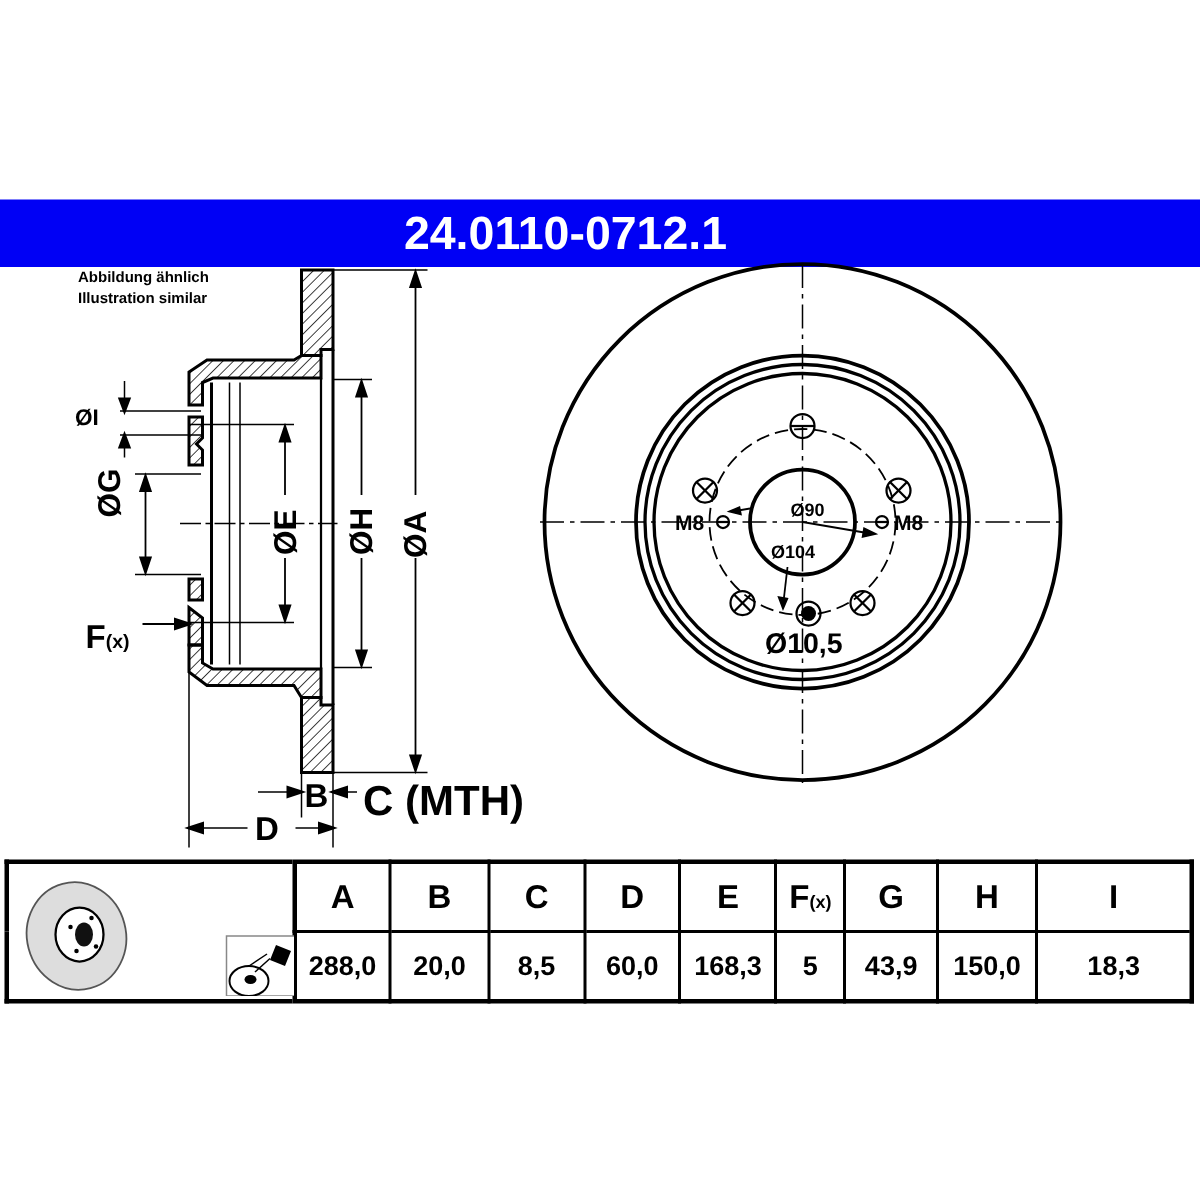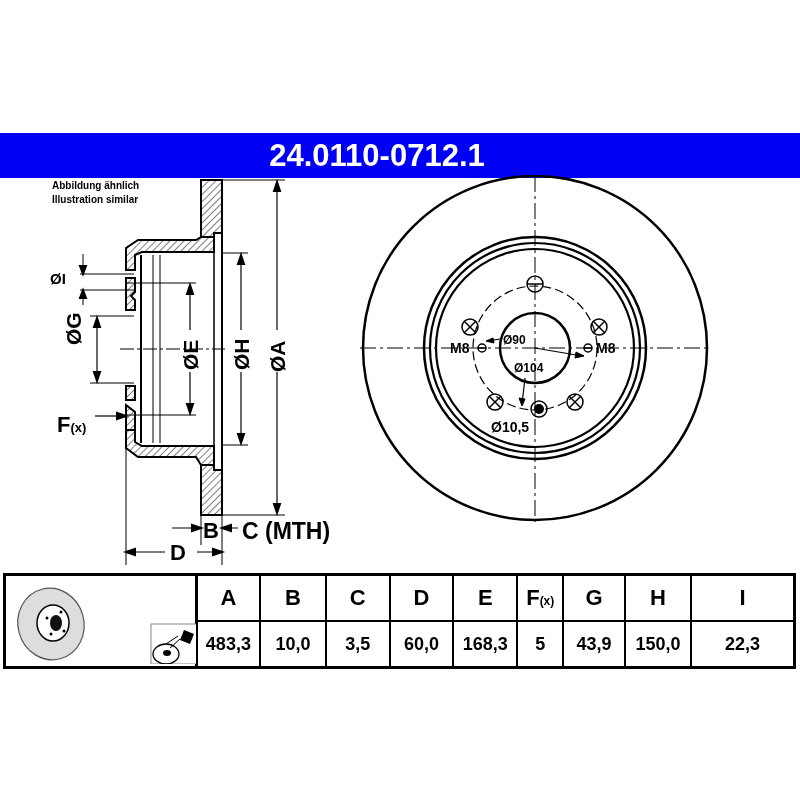--- a/index.html
+++ b/index.html
@@ -150,28 +150,28 @@
   </g>
 </svg>
 
 <div class="lbl" style="left:50px;top:270px;font-size:15px;">ØI</div>
 <div class="lbl" style="left:62px;top:345px;font-size:21px;transform:rotate(-90deg);transform-origin:0 0;">ØG</div>
 <div class="lbl" style="left:179px;top:370px;font-size:21px;transform:rotate(-90deg);transform-origin:0 0;">ØE</div>
 <div class="lbl" style="left:230px;top:370px;font-size:21px;transform:rotate(-90deg);transform-origin:0 0;">ØH</div>
 <div class="lbl" style="left:266px;top:372px;font-size:21px;transform:rotate(-90deg);transform-origin:0 0;">ØA</div>
 <div class="lbl" style="left:57px;top:412px;font-size:22px;"><span>F</span><span style="font-size:13px;">(x)</span></div>
 <div class="lbl" style="left:203px;top:518px;font-size:22px;">B</div>
-<div class="lbl" style="left:242px;top:518px;font-size:23px;">C (MTH)</div>
+<div class="lbl" style="left:242px;top:518px;font-size:28px;">C (MTH)</div>
 <div class="lbl" style="left:170px;top:540px;font-size:22px;">D</div>
 
 <div class="lbl" style="left:450px;top:340px;font-size:14px;">M8</div>
 <div class="lbl" style="left:596px;top:340px;font-size:14px;">M8</div>
-<div class="lbl" style="left:503px;top:333px;font-size:12px;">Ø90</div>
+<div class="lbl" style="left:503px;top:333px;font-size:12px;padding-left:24px;">Ø90</div>
 <div class="lbl" style="left:514px;top:361px;font-size:12px;">Ø104</div>
-<div class="lbl" style="left:491px;top:419px;font-size:14px;">Ø10,5</div>
+<div class="lbl" style="left:510px;top:419px;font-size:19px;">Ø10,5</div>
 
 <table class="spec">
   <colgroup>
     <col style="width:193px">
       <col style="width:64px">
       <col style="width:66px">
       <col style="width:64px">
       <col style="width:64px">
       <col style="width:64px">
       <col style="width:46px">
@@ -206,24 +206,24 @@
     <td>B</td>
     <td>C</td>
     <td>D</td>
     <td>E</td>
     <td><span>F</span><span class="fx-small">(x)</span></td>
     <td>G</td>
     <td>H</td>
     <td>I</td>
   </tr>
   <tr class="val">
-    <td>483,3</td>
-    <td>10,0</td>
-    <td>3,5</td>
+    <td>288,0</td>
+    <td>20,0</td>
+    <td>8,5</td>
     <td>60,0</td>
     <td>168,3</td>
     <td>5</td>
     <td>43,9</td>
     <td>150,0</td>
-    <td>22,3</td>
+    <td>18,3</td>
   </tr>
 </tbody>
   </table>
 
 </body></html>

